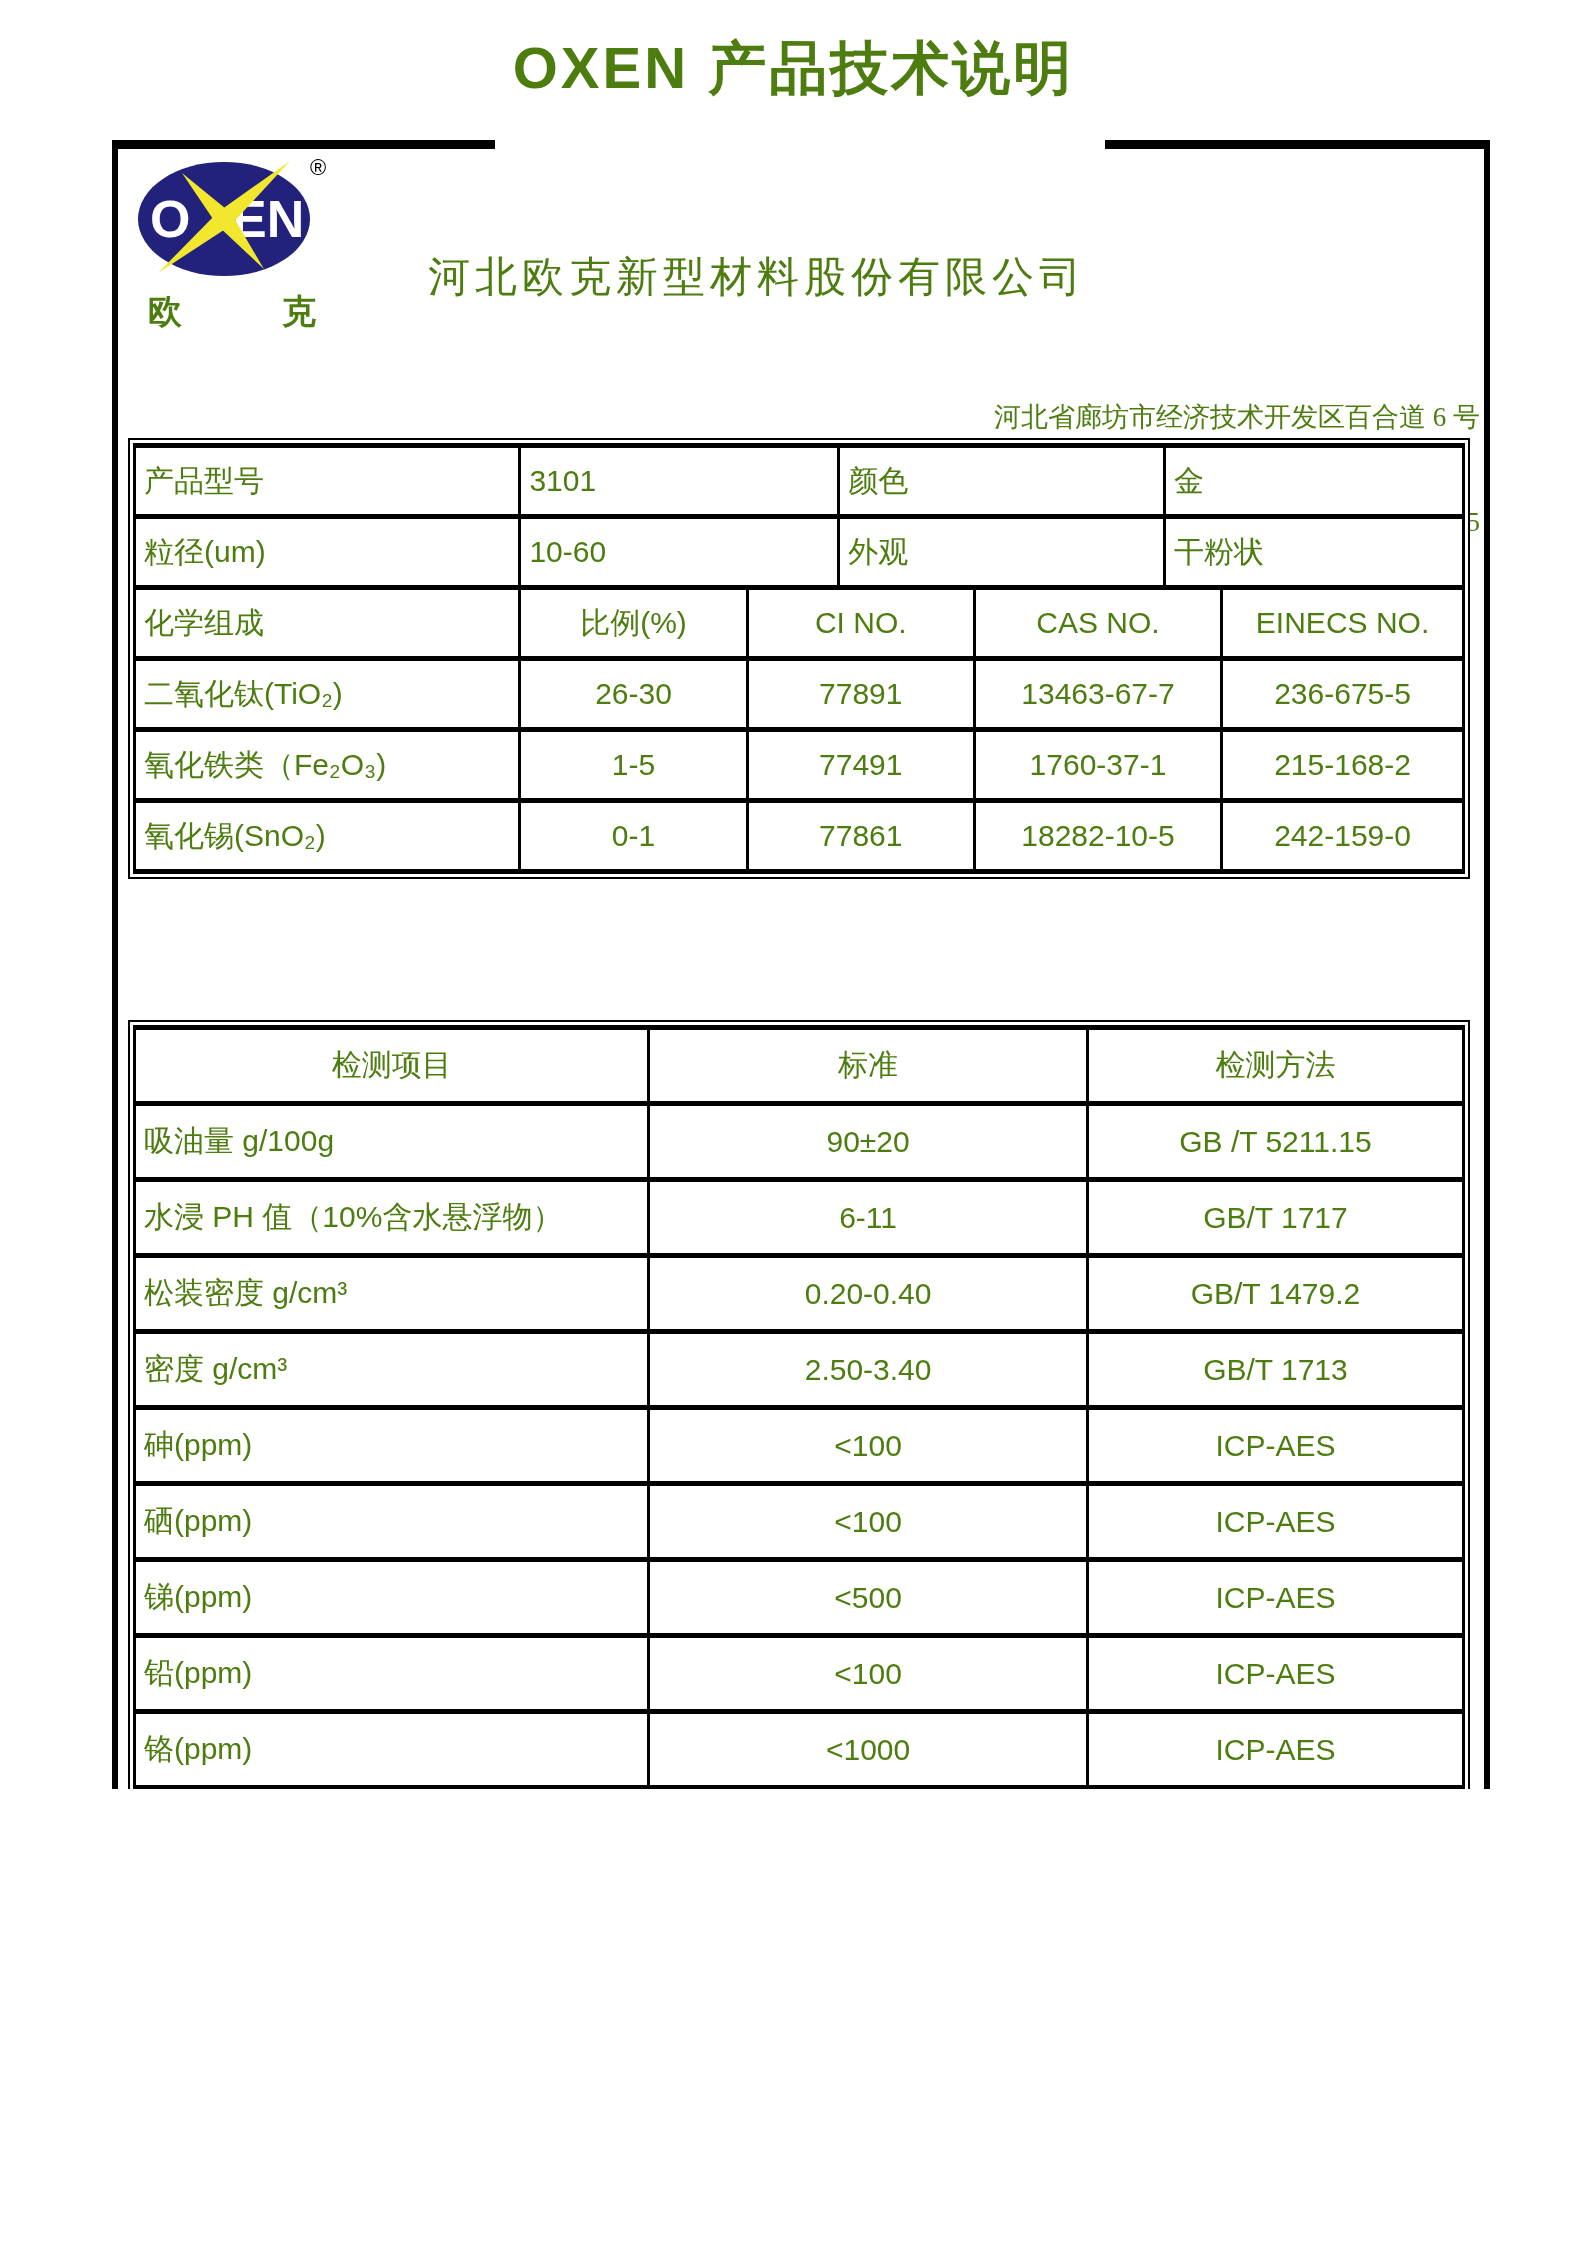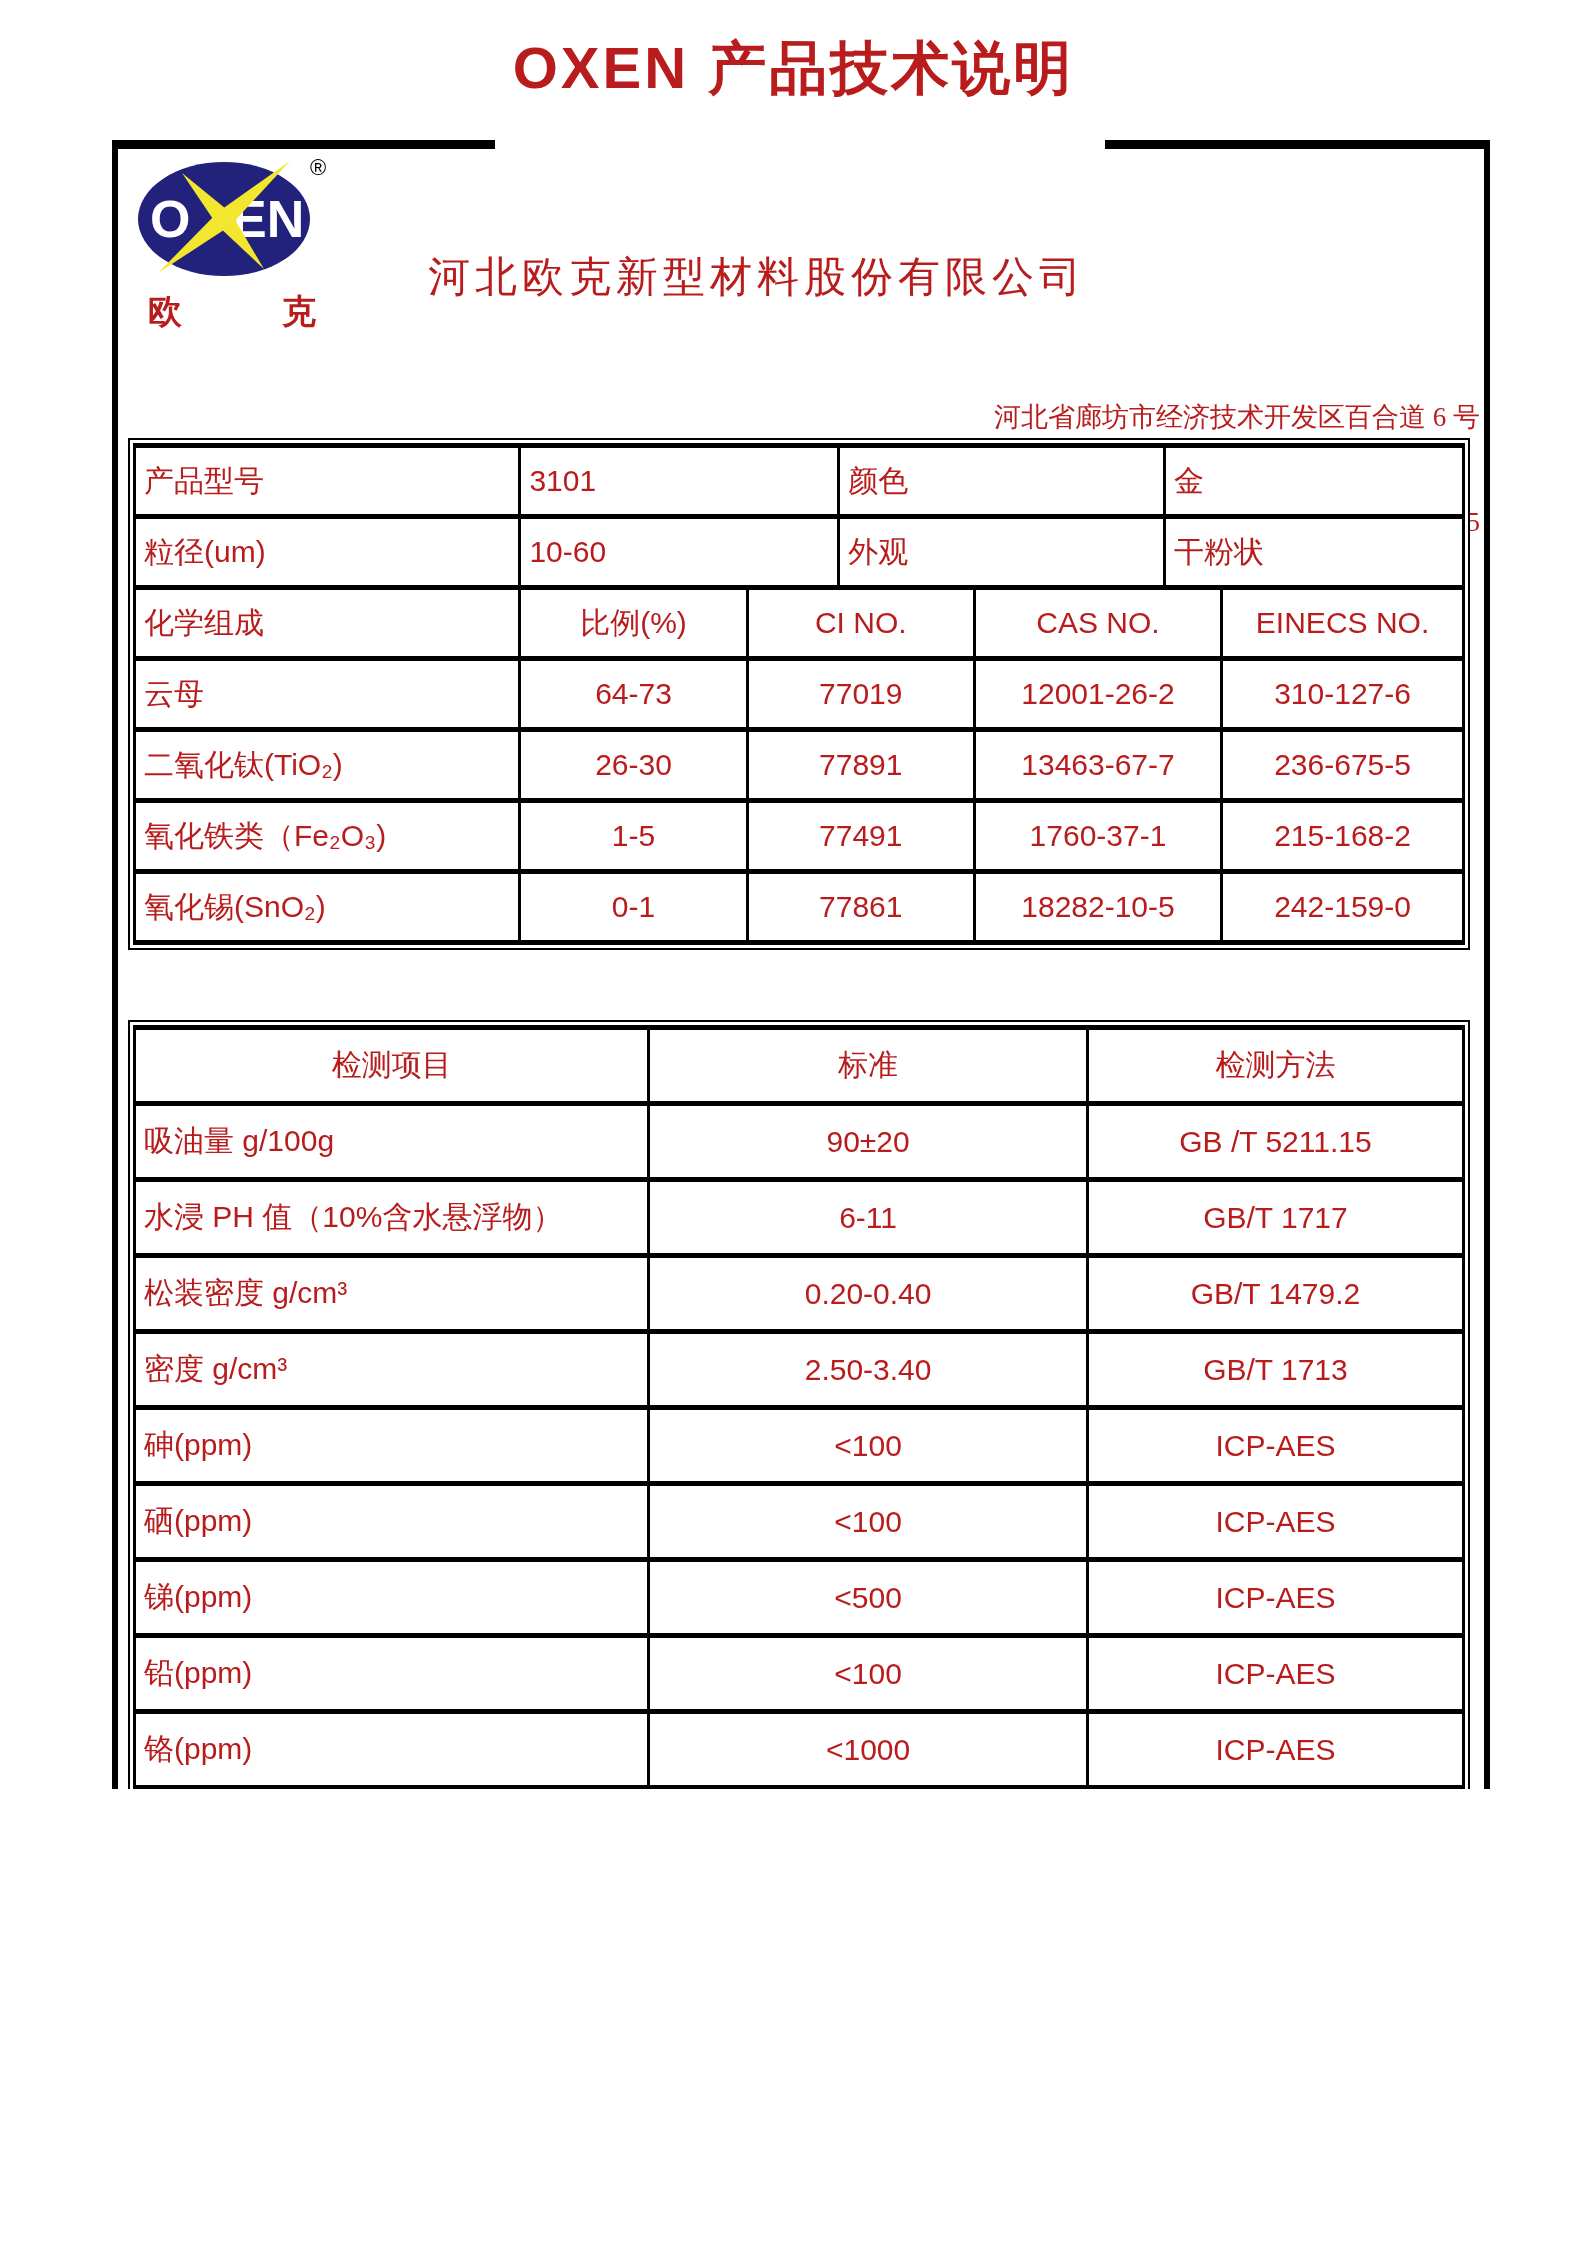--- a/index.html
+++ b/index.html
@@ -1,18 +1,18 @@
 <!DOCTYPE html>
 <html><head>
 <meta charset="utf-8">
 <style>
   html,body { margin:0; padding:0; background:#fff; }
   .page {
     position:relative; width:1587px; height:1789px; background:#fff;
-    font-family:"Liberation Sans", sans-serif; color:#b91c1c; overflow:hidden;
+    font-family:"Liberation Sans", sans-serif; color:#4d7c0f; overflow:hidden;
   }
   .title {
     position:absolute; left:0; right:0; top:30px; text-align:center;
     font-size:58px; font-weight:700; letter-spacing:3px;
     font-family:"Liberation Sans", sans-serif;
   }
   .frame {
     position:absolute; left:112px; top:140px; width:1378px; height:1958px;
     box-sizing:border-box; border:6px solid #000; border-top-width:9px;
   }
@@ -115,27 +115,20 @@
           </colgroup>
         <tbody>
             <tr>
           <td class="l">化学组成</td>
           <td class="c">比例(%)</td>
           <td class="c">CI NO.</td>
           <td class="c">CAS NO.</td>
           <td class="c">EINECS NO.</td>
         </tr>
         <tr>
-          <td class="l">云母</td>
-          <td class="c">64-73</td>
-          <td class="c">77019</td>
-          <td class="c">12001-26-2</td>
-          <td class="c">310-127-6</td>
-        </tr>
-        <tr>
           <td class="l">二氧化钛(TiO₂)</td>
           <td class="c">26-30</td>
           <td class="c">77891</td>
           <td class="c">13463-67-7</td>
           <td class="c">236-675-5</td>
         </tr>
         <tr>
           <td class="l">氧化铁类（Fe₂O₃)</td>
           <td class="c">1-5</td>
           <td class="c">77491</td>

